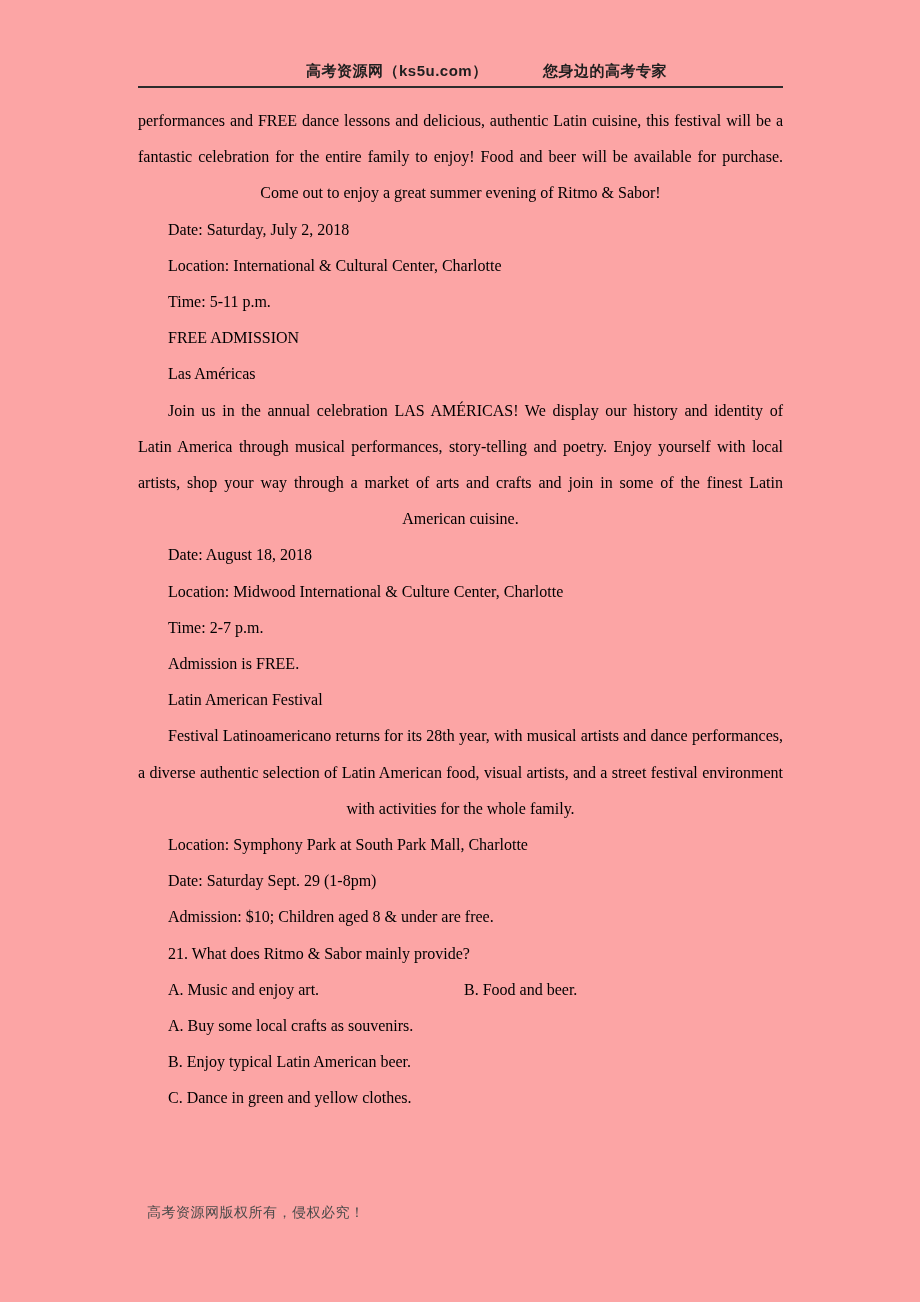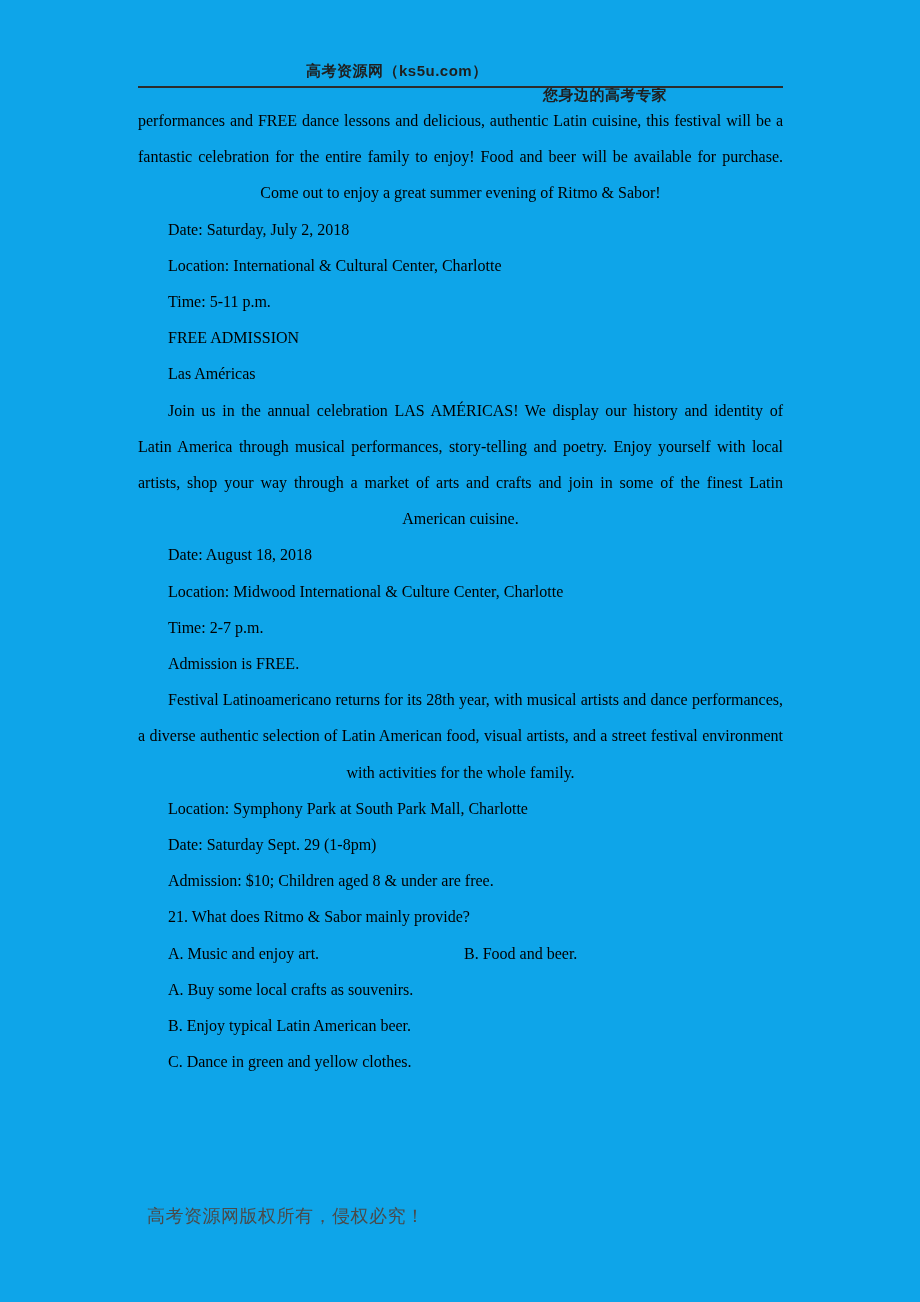--- a/index.html
+++ b/index.html
@@ -1,21 +1,21 @@
 <!DOCTYPE html>
 <html><head>
 <meta charset="utf-8">
 <style>
   * { margin: 0; padding: 0; box-sizing: border-box; }
   html, body { background: #ffffff; }
   .page {
     position: relative;
     width: 920px;
     height: 1302px;
-    background: #0ea5e9;
+    background: #fca5a5;
     overflow: hidden;
     color: #000000;
   }
   .header-site {
     position: absolute;
     left: 306px;
     top: 62px;
     font-family: "Liberation Sans", sans-serif;
     font-size: 15px;
     font-weight: 600;
@@ -24,21 +24,20 @@
   }
   .header-slogan {
     position: absolute;
     left: 543px;
     top: 62px;
     font-family: "Liberation Sans", sans-serif;
     font-size: 15px;
     font-weight: 600;
     color: #1f1f1f;
     letter-spacing: 0.5px;
-    margin-top: 24px;
   }
   .header-rule {
     position: absolute;
     left: 138px;
     top: 86px;
     width: 645px;
     height: 2px;
     background: #2c2c2c;
   }
   .content {
@@ -57,21 +56,21 @@
   .indent { text-indent: 30px; }
   .opt-row { position: relative; height: 36.2px; }
   .opt { position: absolute; top: 0; line-height: 36.2px; white-space: nowrap; }
   .opt-a { left: 30px; }
   .opt-b { left: 326px; }
   .footer {
     position: absolute;
     left: 147px;
     top: 1204px;
     font-family: "Liberation Sans", sans-serif;
-    font-size: 18px;
+    font-size: 14px;
     color: #4a4a4a;
     letter-spacing: 0.5px;
   }
 </style>
 </head>
 <body>
 
 <div class="page">
 
   <div class="header-site">高考资源网（ks5u.com）</div>
@@ -92,20 +91,21 @@
 
     <div class="row stretch indent">Join us in the annual celebration LAS AMÉRICAS! We display our history and identity of</div>
     <div class="row stretch">Latin America through musical performances, story-telling and poetry. Enjoy yourself with local</div>
     <div class="row stretch">artists, shop your way through a market of arts and crafts and join in some of the finest Latin</div>
     <div class="row leftline">American cuisine.</div>
 
     <div class="row indent">Date: August 18, 2018</div>
     <div class="row indent">Location: Midwood International &amp; Culture Center, Charlotte</div>
     <div class="row indent">Time: 2-7 p.m.</div>
     <div class="row indent">Admission is FREE.</div>
+    <div class="row indent">Latin American Festival</div>
 
     <div class="row stretch indent">Festival Latinoamericano returns for its 28th year, with musical artists and dance performances,</div>
     <div class="row stretch">a diverse authentic selection of Latin American food, visual artists, and a street festival environment</div>
     <div class="row leftline">with activities for the whole family.</div>
 
     <div class="row indent">Location: Symphony Park at South Park Mall, Charlotte</div>
     <div class="row indent">Date: Saturday Sept. 29 (1-8pm)</div>
     <div class="row indent">Admission: $10; Children aged 8 &amp; under are free.</div>
 
     <div class="row indent">21. What does Ritmo &amp; Sabor mainly provide?</div>

